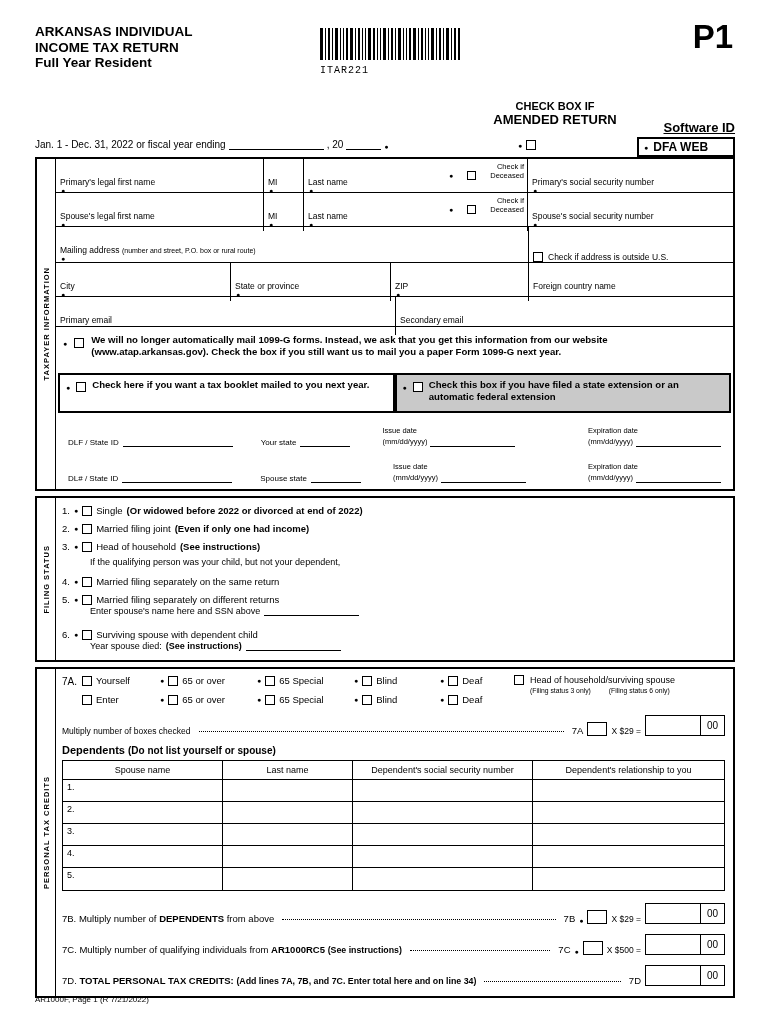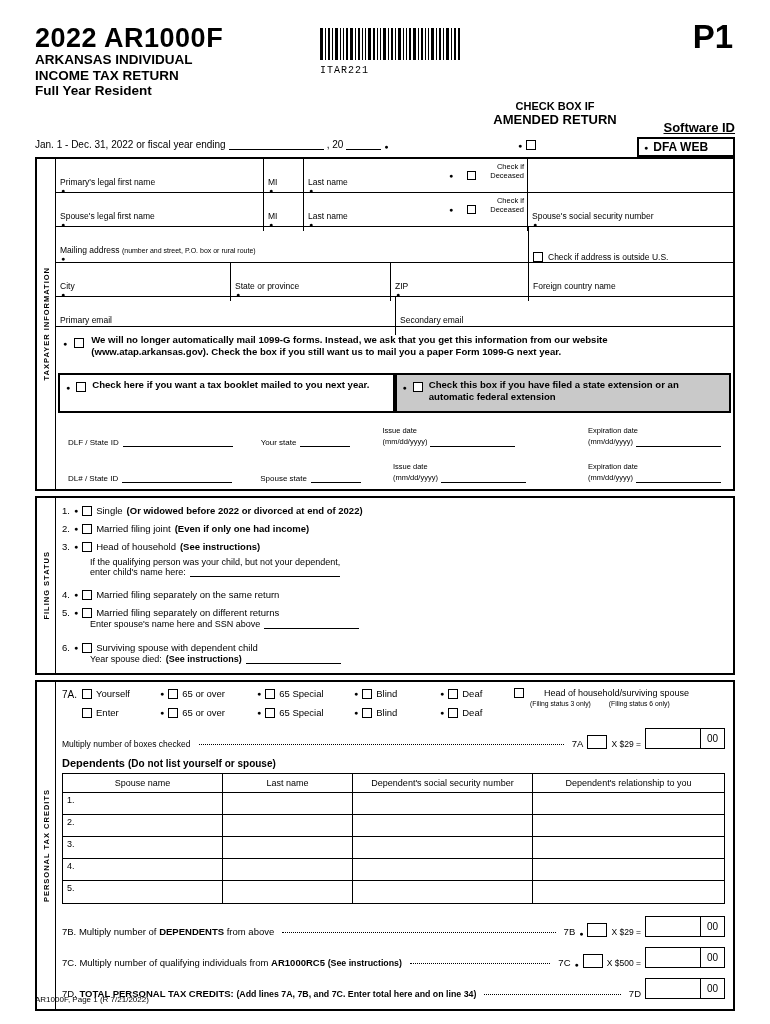--- a/index.html
+++ b/index.html
@@ -76,21 +76,21 @@
   .mt12 { margin-top:13px; }
 
   
   .pc-pad { padding:6px 8px 4px 6px; }
   .c7a-wrap { display:flex; align-items:flex-start; }
   .c7a-num { font-size:10px; margin-right:5px; padding-top:1px; }
   .c7a-row { display:flex; align-items:center; margin-bottom:8px; }
   .seg { display:inline-flex; align-items:center; gap:4px; font-size:9.5px; }
   .sw75{width:78px}.sw95{width:97px}.sw70{width:86px}.sw60{width:70px}
   .c7a-hoh { margin-left:4px; }
-  .hoh-line { display:flex; align-items:flex-start; gap:20px; font-size:9px; }
+  .hoh-line { display:flex; align-items:flex-start; gap:6px; font-size:9px; }
   .hoh-notes { display:flex; gap:18px; font-size:6.8px; margin:2px 0 0 16px; }
   .mult-line { display:flex; align-items:flex-end; font-size:8.5px; padding:2px 0 6px 0; gap:4px; }
   .dep-title { font-size:11px; font-weight:bold; padding:2px 0 4px 0; }
   .dep-table { border:1.5px solid #000; margin:0 0 8px 0; }
   .dep-hrow { display:flex; border-bottom:1px solid #000; font-size:9px; }
   .dep-hcell { border-right:1px solid #000; text-align:center; padding:4px 2px; min-width:0; }
   .dep-hcell.last { border-right:none; flex:1; }
   .dep-row { display:flex; border-bottom:1px solid #000; height:22px; font-size:9px; }
   .dep-row:last-child { border-bottom:none; }
   .dep-cell { border-right:1px solid #000; padding:2px 4px; min-width:0; }
@@ -103,21 +103,20 @@
 
   .footer { position:absolute; left:35px; bottom:20px; font-size:8px; }
 </style>
 </head>
 <body>
 
 <div class="page">
 
   <div class="header">
     <div class="title-block">
-      <div class="main-title">2022 AR1000F</div>
       <div class="subtitle">ARKANSAS INDIVIDUAL</div>
       <div class="subtitle">INCOME TAX RETURN</div>
       <div class="subtitle">Full Year Resident</div>
     </div>
 
     <div class="barcode-block">
       <svg width="140" height="32">
         <rect x="0" y="0" width="3" height="32"></rect>
           <rect x="5" y="0" width="1" height="32"></rect>
           <rect x="8" y="0" width="2" height="32"></rect>
@@ -208,20 +207,24 @@
           <span class="cell-blt">●</span>
           <span class="deceased">
             <span class="d1">Check if</span>
             <span class="d2">
               <span class="blt">●</span>
               <span class="cb sm"></span>
               <span>Deceased</span>
             </span>
           </span>
         </div>
+        <div class="tcell last">
+          <span class="cell-label">Primary's social security number</span>
+          <span class="cell-blt">●</span>
+        </div>
       </div>
 
       <div class="trow h34">
         <div class="tcell" style="width:208px">
           <span class="cell-label">Spouse's legal first name</span>
           <span class="cell-blt">●</span>
         </div>
         <div class="tcell" style="width:40px">
           <span class="cell-label">MI</span>
           <span class="cell-blt">●</span>
@@ -371,24 +374,20 @@
         <div class="fs-item">
           <span class="fs-num">3.</span>
           <span class="blt">●</span>
           <span class="cb"></span>
           <span>Head of household</span>
           <span class="fs-note">(See instructions)</span>
         </div>
         <div class="fs-sub" style="margin-bottom:1px">
           <span>If the qualifying person was your child, but not your dependent,</span>
         </div>
-        <div class="fs-sub">
-          <span>enter child's name here:</span>
-          <span class="uline w150"></span>
-        </div>
       </div>
       <div class="fs-col">
         <div class="fs-item">
           <span class="fs-num">4.</span>
           <span class="blt">●</span>
           <span class="cb"></span>
           <span>Married filing separately on the same return</span>
         </div>
         <div class="fs-item" style="margin-bottom:2px">
           <span class="fs-num">5.</span>

